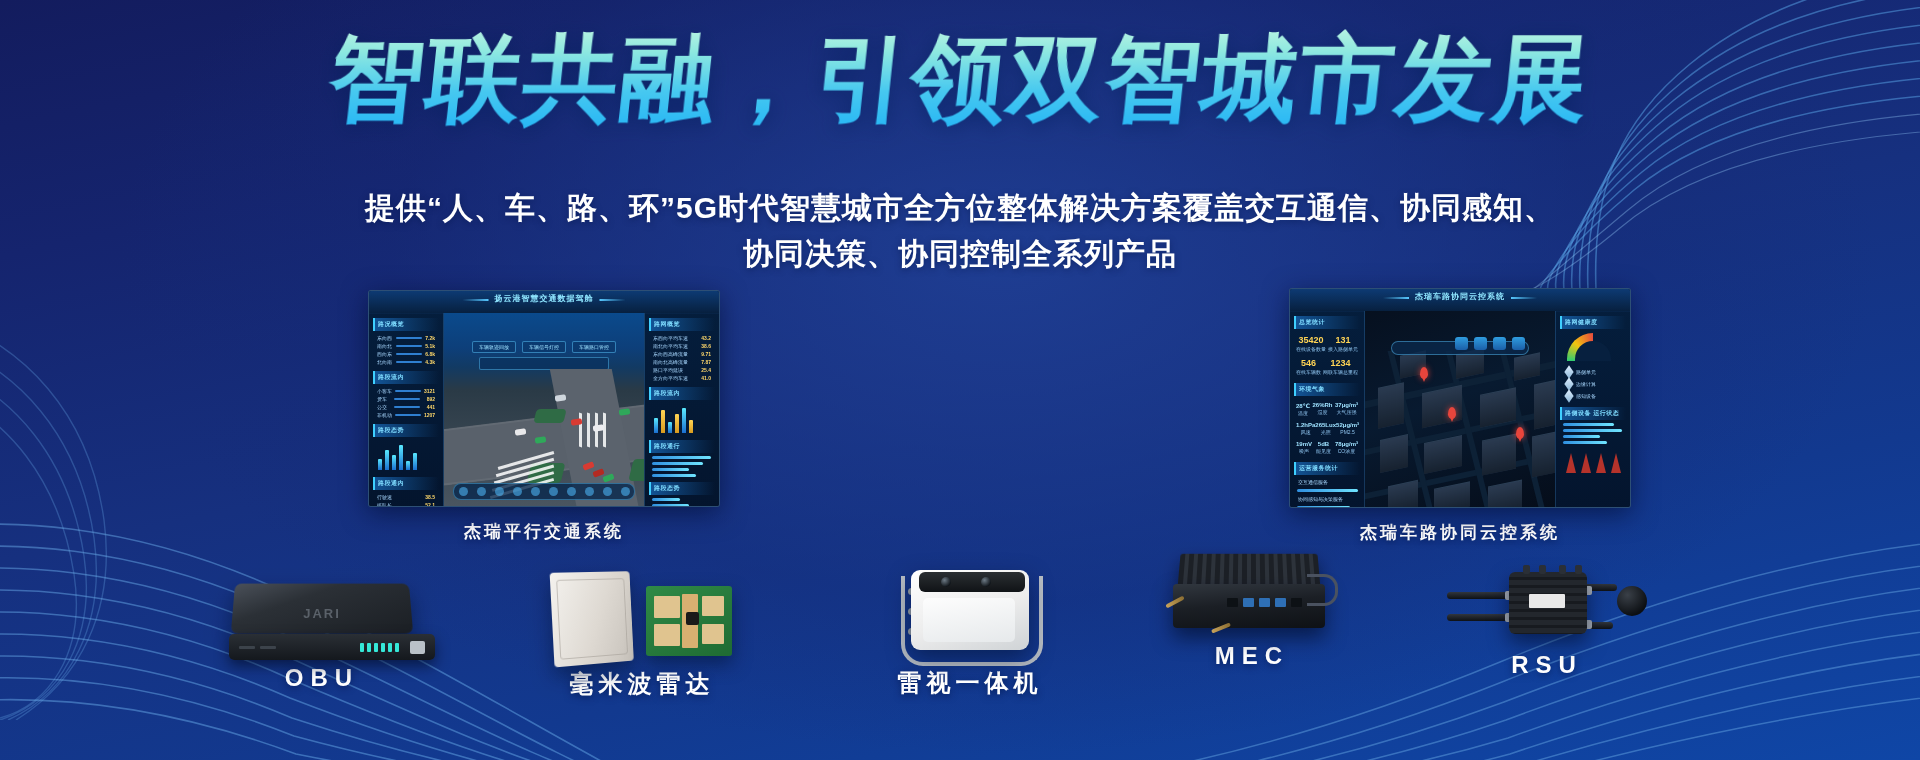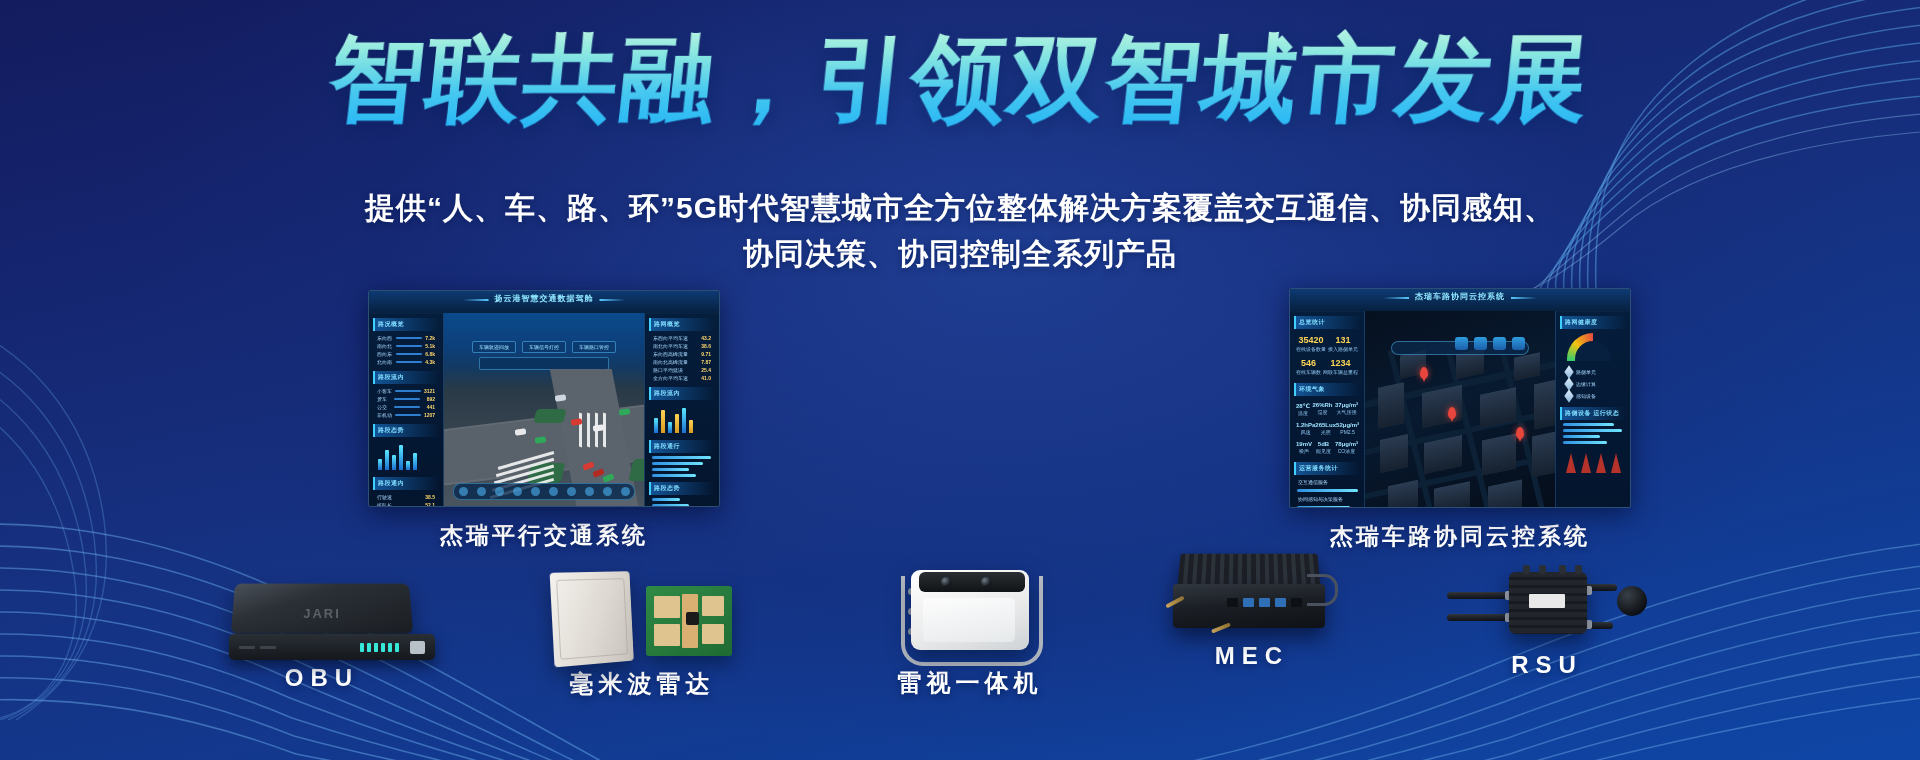--- a/index.html
+++ b/index.html
@@ -46,21 +46,21 @@
   
   .panel{position:absolute;}
   .panel .shot{
     position:relative;overflow:hidden;border-radius:3px;
     background:#05152c;
     box-shadow:0 6px 26px rgba(0,10,45,.6);
     border:1px solid rgba(120,190,255,.35);
   }
   .panel .cap{
     margin-top:13px;text-align:center;color:#ffffff;
-    font-size:23px;font-weight:800;letter-spacing:3px;
+    font-size:17px;font-weight:800;letter-spacing:3px;
     text-shadow:0 2px 6px rgba(0,20,70,.6);
   }
   .panel-left{left:368px;top:290px;}
   .panel-left .shot{width:350px;height:215px;}
   .panel-right{left:1289px;top:288px;}
   .panel-right .shot{width:340px;height:218px;}
 
   
   .dash-top{
     position:absolute;left:0;top:0;width:100%;height:22px;

